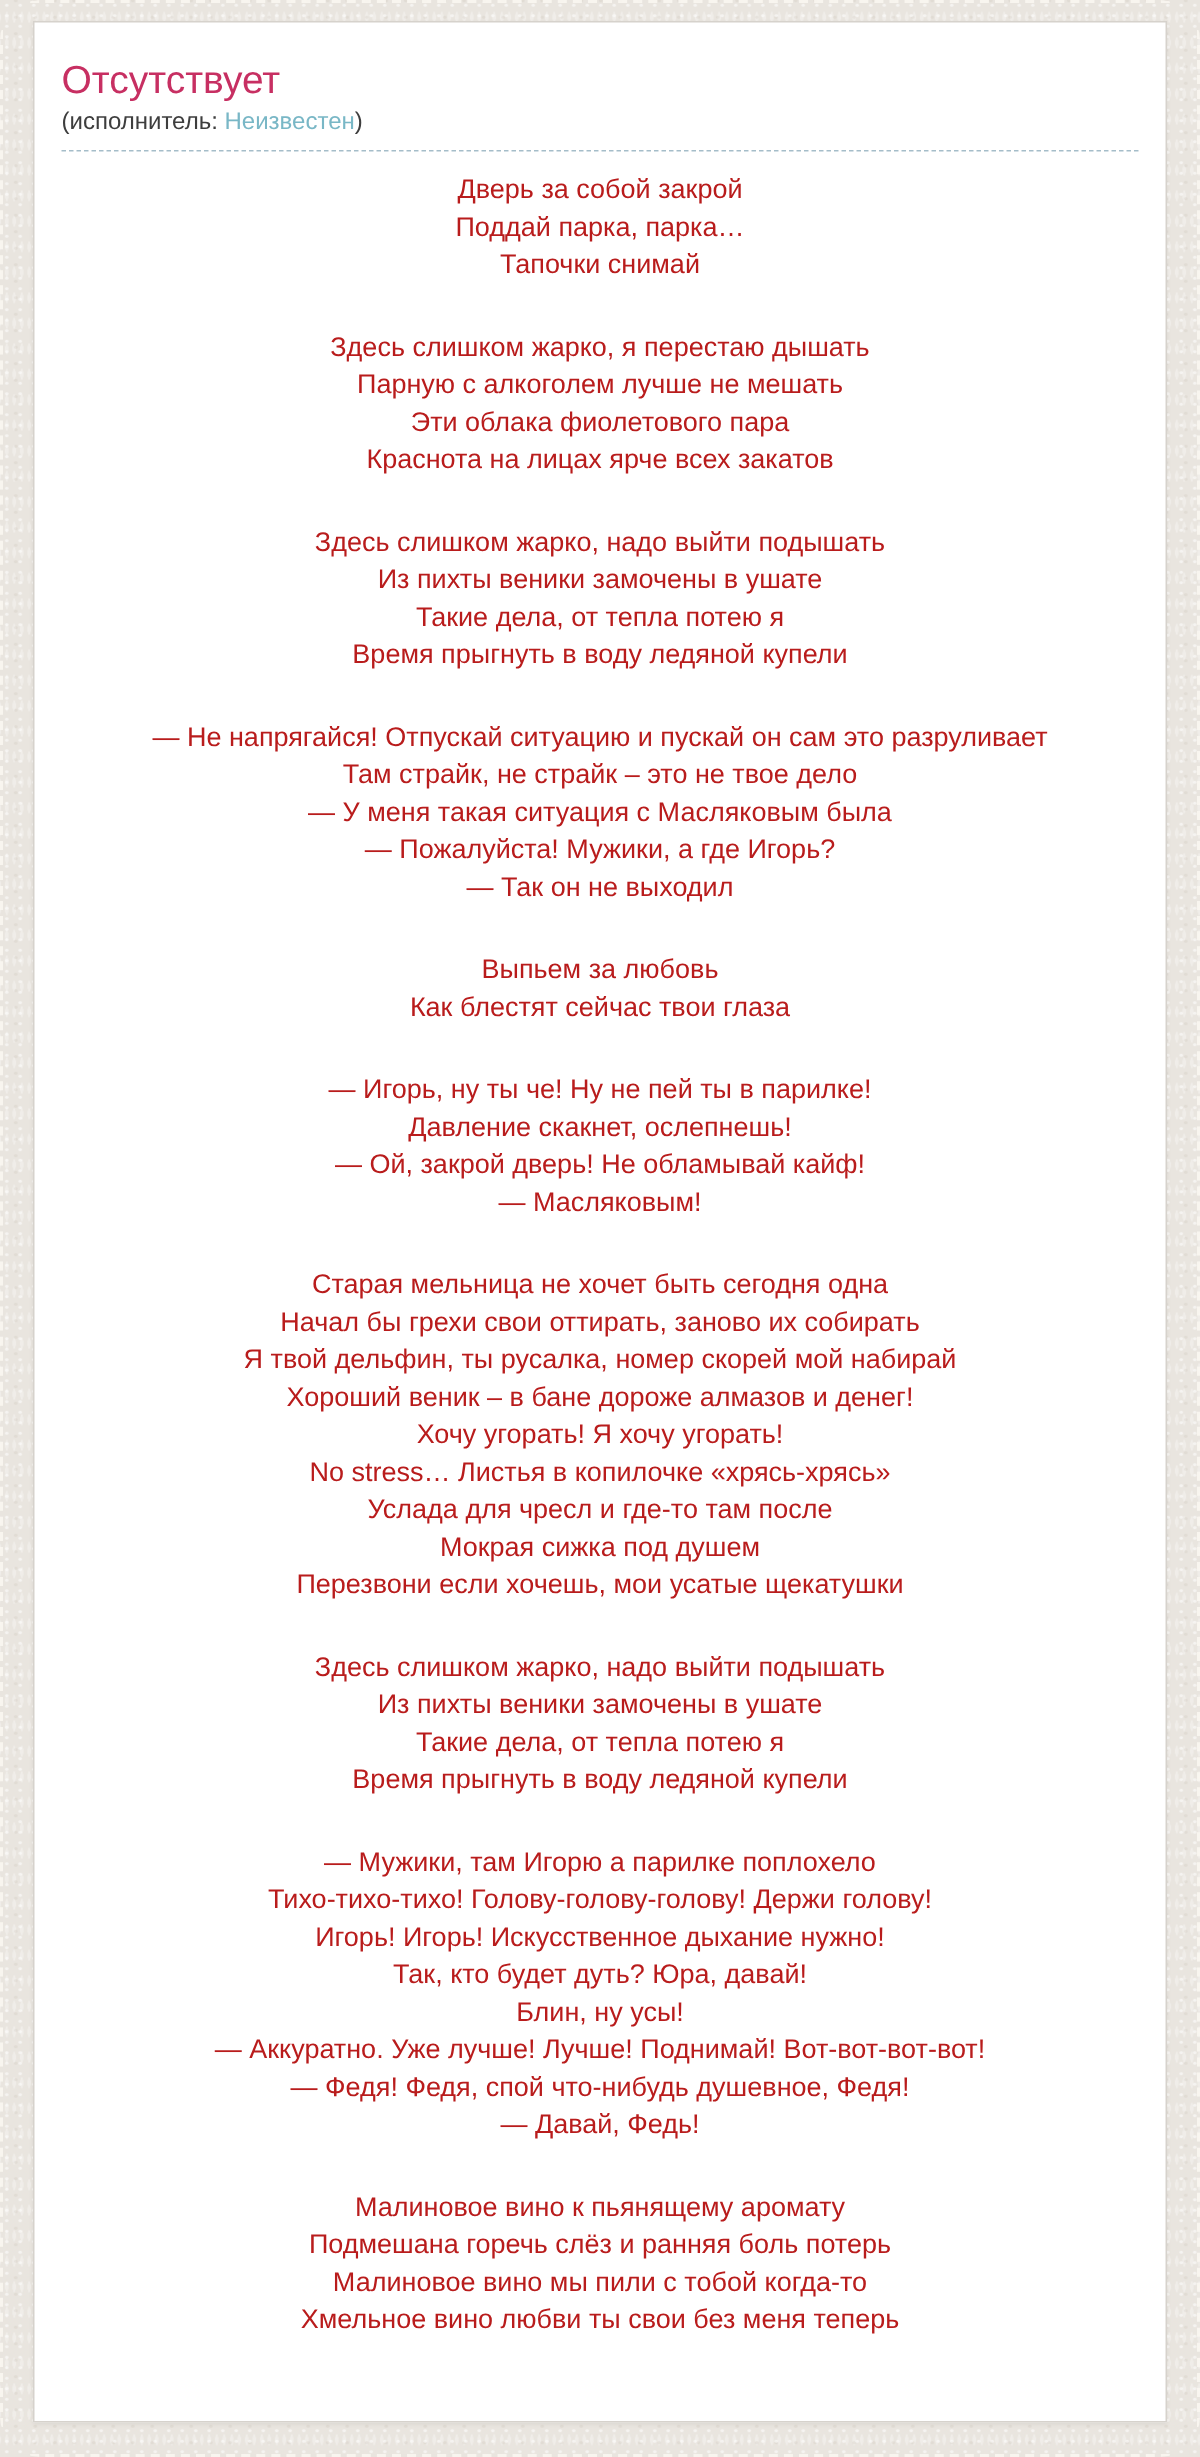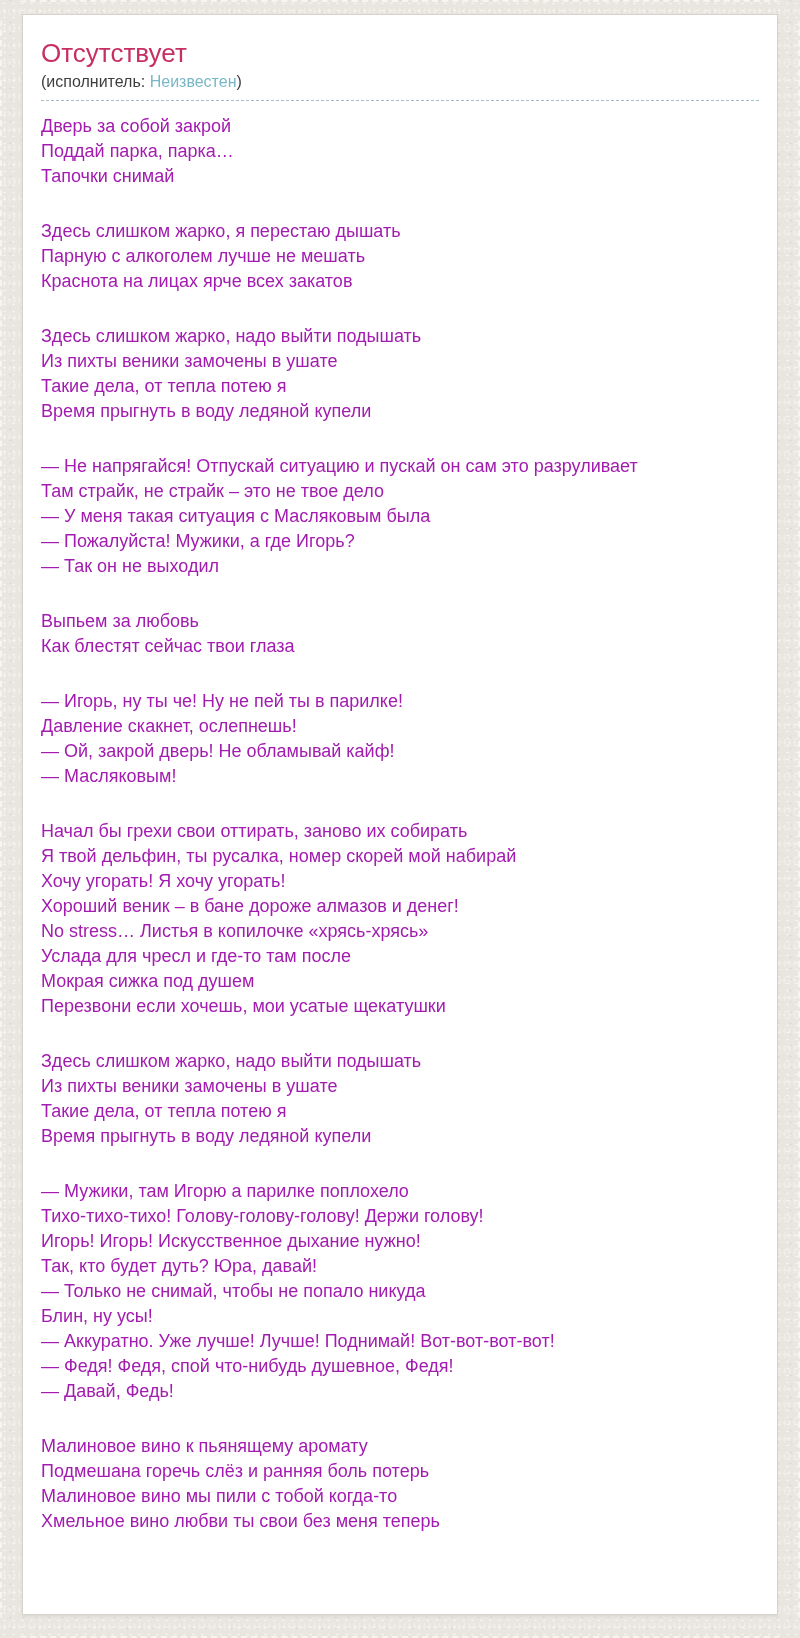--- a/index.html
+++ b/index.html
@@ -92,29 +92,30 @@
 <div class="page">
   <div class="card" style="background-color: rgb(255, 255, 255);">
 
     <div class="header">
       <div class="header-divider" style="border-bottom-color: rgb(165, 189, 201);">
         <h1 class="song-title" style="color: rgb(199, 47, 98);">Отсутствует</h1>
         <div class="performer"><span>(исполнитель: </span><a href="#" class="artist-link" style="color: rgb(121, 183, 198);">Неизвестен</a><span>)</span></div>
       </div>
     </div>
 
-    <div class="lyrics" style="color: #a21caf;">
+    <div class="lyrics" style="color: #b91c1c; text-align: center;">
         <div class="stanza">
           <div class="lyric-line">Дверь за собой закрой</div>
           <div class="lyric-line">Поддай парка, парка…</div>
           <div class="lyric-line">Тапочки снимай</div>
         </div>
         <div class="stanza">
           <div class="lyric-line">Здесь слишком жарко, я перестаю дышать</div>
           <div class="lyric-line">Парную с алкоголем лучше не мешать</div>
+          <div class="lyric-line">Эти облака фиолетового пара</div>
           <div class="lyric-line">Краснота на лицах ярче всех закатов</div>
         </div>
         <div class="stanza">
           <div class="lyric-line">Здесь слишком жарко, надо выйти подышать</div>
           <div class="lyric-line">Из пихты веники замочены в ушате</div>
           <div class="lyric-line">Такие дела, от тепла потею я</div>
           <div class="lyric-line">Время прыгнуть в воду ледяной купели</div>
         </div>
         <div class="stanza">
           <div class="lyric-line">— Не напрягайся! Отпускай ситуацию и пускай он сам это разруливает</div>
@@ -127,41 +128,41 @@
           <div class="lyric-line">Выпьем за любовь</div>
           <div class="lyric-line">Как блестят сейчас твои глаза</div>
         </div>
         <div class="stanza">
           <div class="lyric-line">— Игорь, ну ты че! Ну не пей ты в парилке!</div>
           <div class="lyric-line">Давление скакнет, ослепнешь!</div>
           <div class="lyric-line">— Ой, закрой дверь! Не обламывай кайф!</div>
           <div class="lyric-line">— Масляковым!</div>
         </div>
         <div class="stanza">
+          <div class="lyric-line">Старая мельница не хочет быть сегодня одна</div>
           <div class="lyric-line">Начал бы грехи свои оттирать, заново их собирать</div>
           <div class="lyric-line">Я твой дельфин, ты русалка, номер скорей мой набирай</div>
+          <div class="lyric-line">Хороший веник – в бане дороже алмазов и денег!</div>
           <div class="lyric-line">Хочу угорать! Я хочу угорать!</div>
-          <div class="lyric-line">Хороший веник – в бане дороже алмазов и денег!</div>
           <div class="lyric-line">No stress… Листья в копилочке «хрясь-хрясь»</div>
           <div class="lyric-line">Услада для чресл и где-то там после</div>
           <div class="lyric-line">Мокрая сижка под душем</div>
           <div class="lyric-line">Перезвони если хочешь, мои усатые щекатушки</div>
         </div>
         <div class="stanza">
           <div class="lyric-line">Здесь слишком жарко, надо выйти подышать</div>
           <div class="lyric-line">Из пихты веники замочены в ушате</div>
           <div class="lyric-line">Такие дела, от тепла потею я</div>
           <div class="lyric-line">Время прыгнуть в воду ледяной купели</div>
         </div>
         <div class="stanza">
           <div class="lyric-line">— Мужики, там Игорю а парилке поплохело</div>
           <div class="lyric-line">Тихо-тихо-тихо! Голову-голову-голову! Держи голову!</div>
           <div class="lyric-line">Игорь! Игорь! Искусственное дыхание нужно!</div>
           <div class="lyric-line">Так, кто будет дуть? Юра, давай!</div>
-          <div class="lyric-line">— Только не снимай, чтобы не попало никуда</div>
           <div class="lyric-line">Блин, ну усы!</div>
           <div class="lyric-line">— Аккуратно. Уже лучше! Лучше! Поднимай! Вот-вот-вот-вот!</div>
           <div class="lyric-line">— Федя! Федя, спой что-нибудь душевное, Федя!</div>
           <div class="lyric-line">— Давай, Федь!</div>
         </div>
         <div class="stanza">
           <div class="lyric-line">Малиновое вино к пьянящему аромату</div>
           <div class="lyric-line">Подмешана горечь слёз и ранняя боль потерь</div>
           <div class="lyric-line">Малиновое вино мы пили с тобой когда-то</div>
           <div class="lyric-line">Хмельное вино любви ты свои без меня теперь</div>

